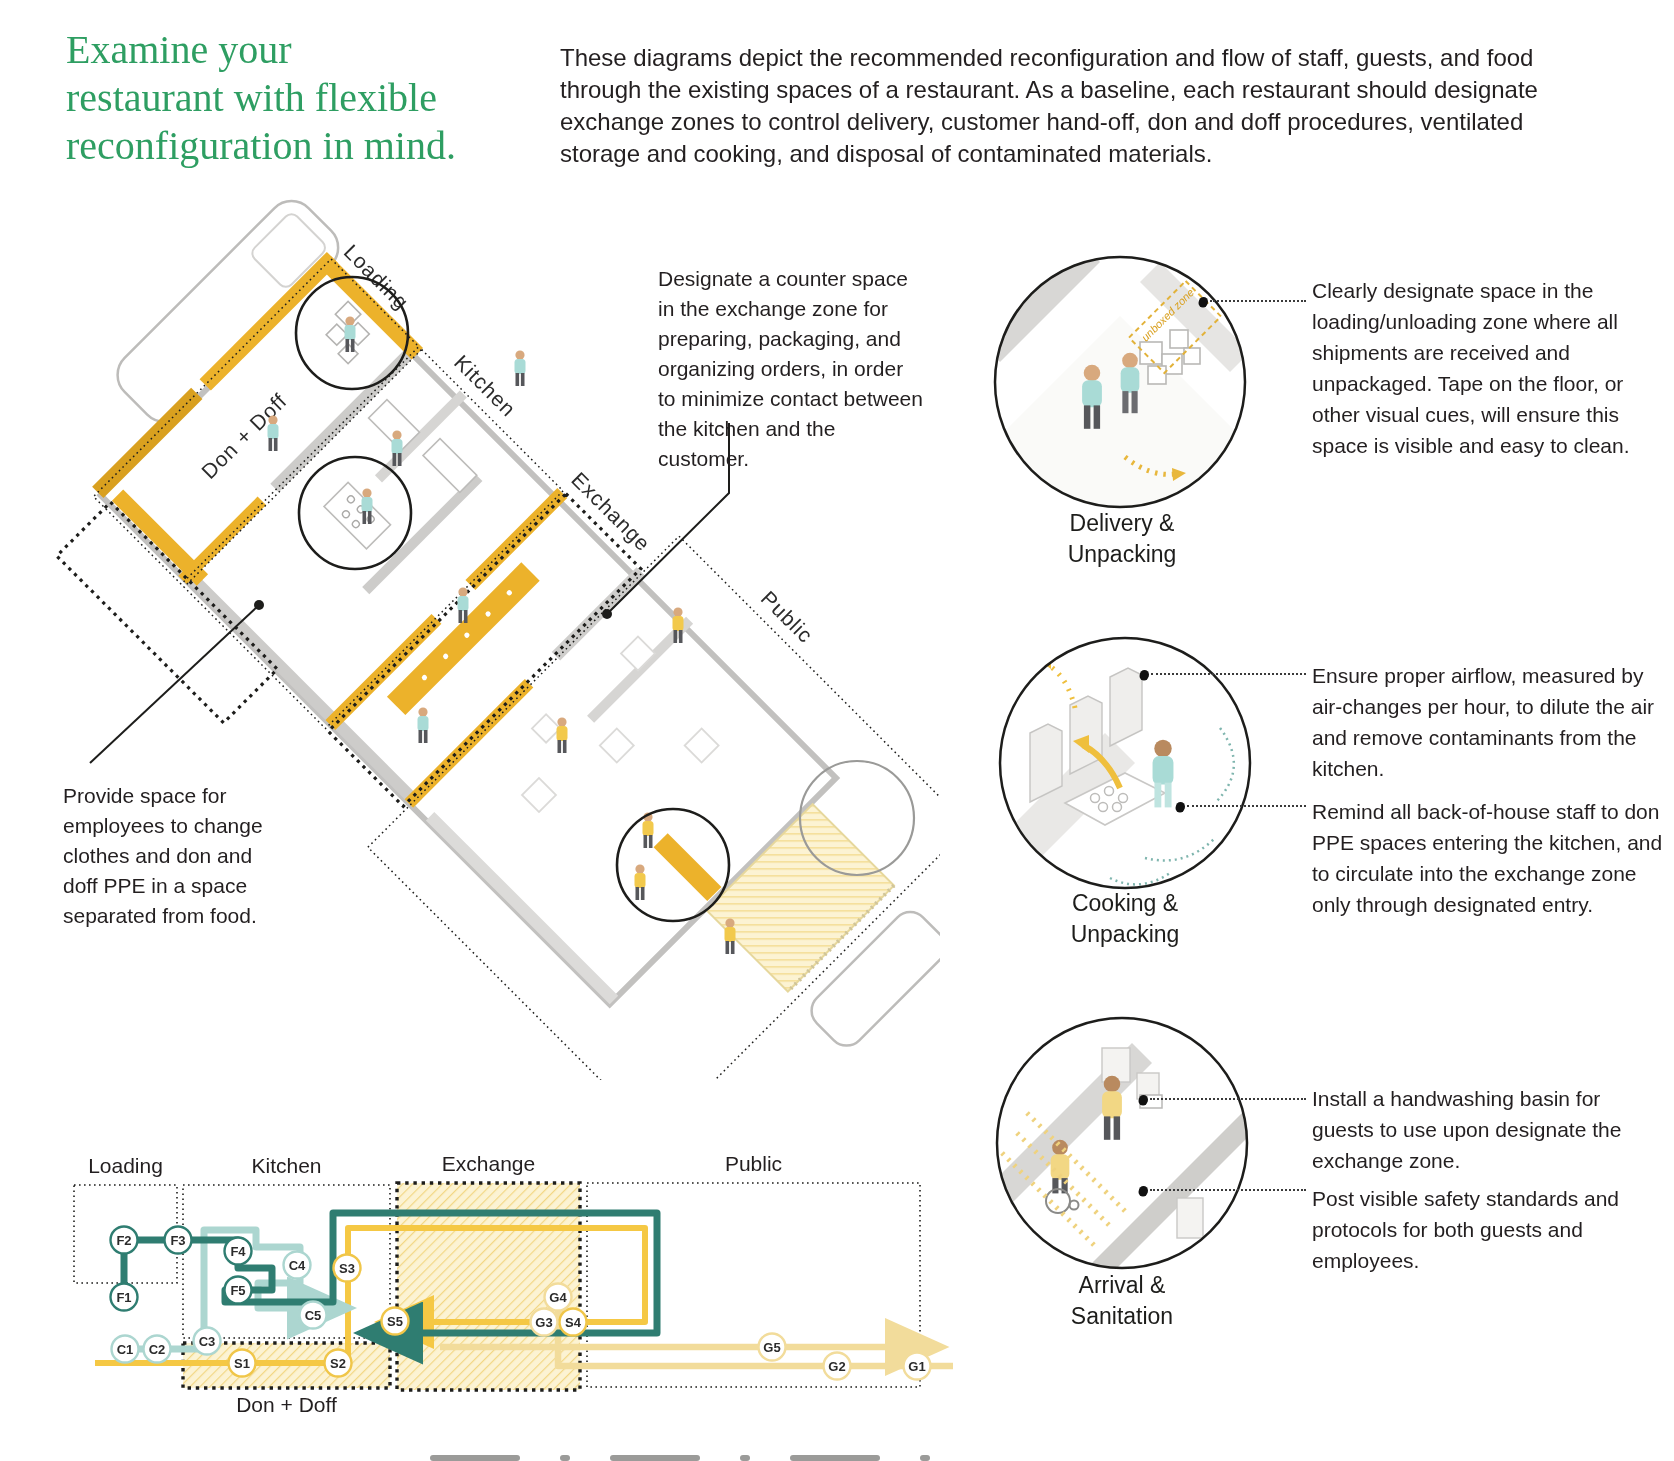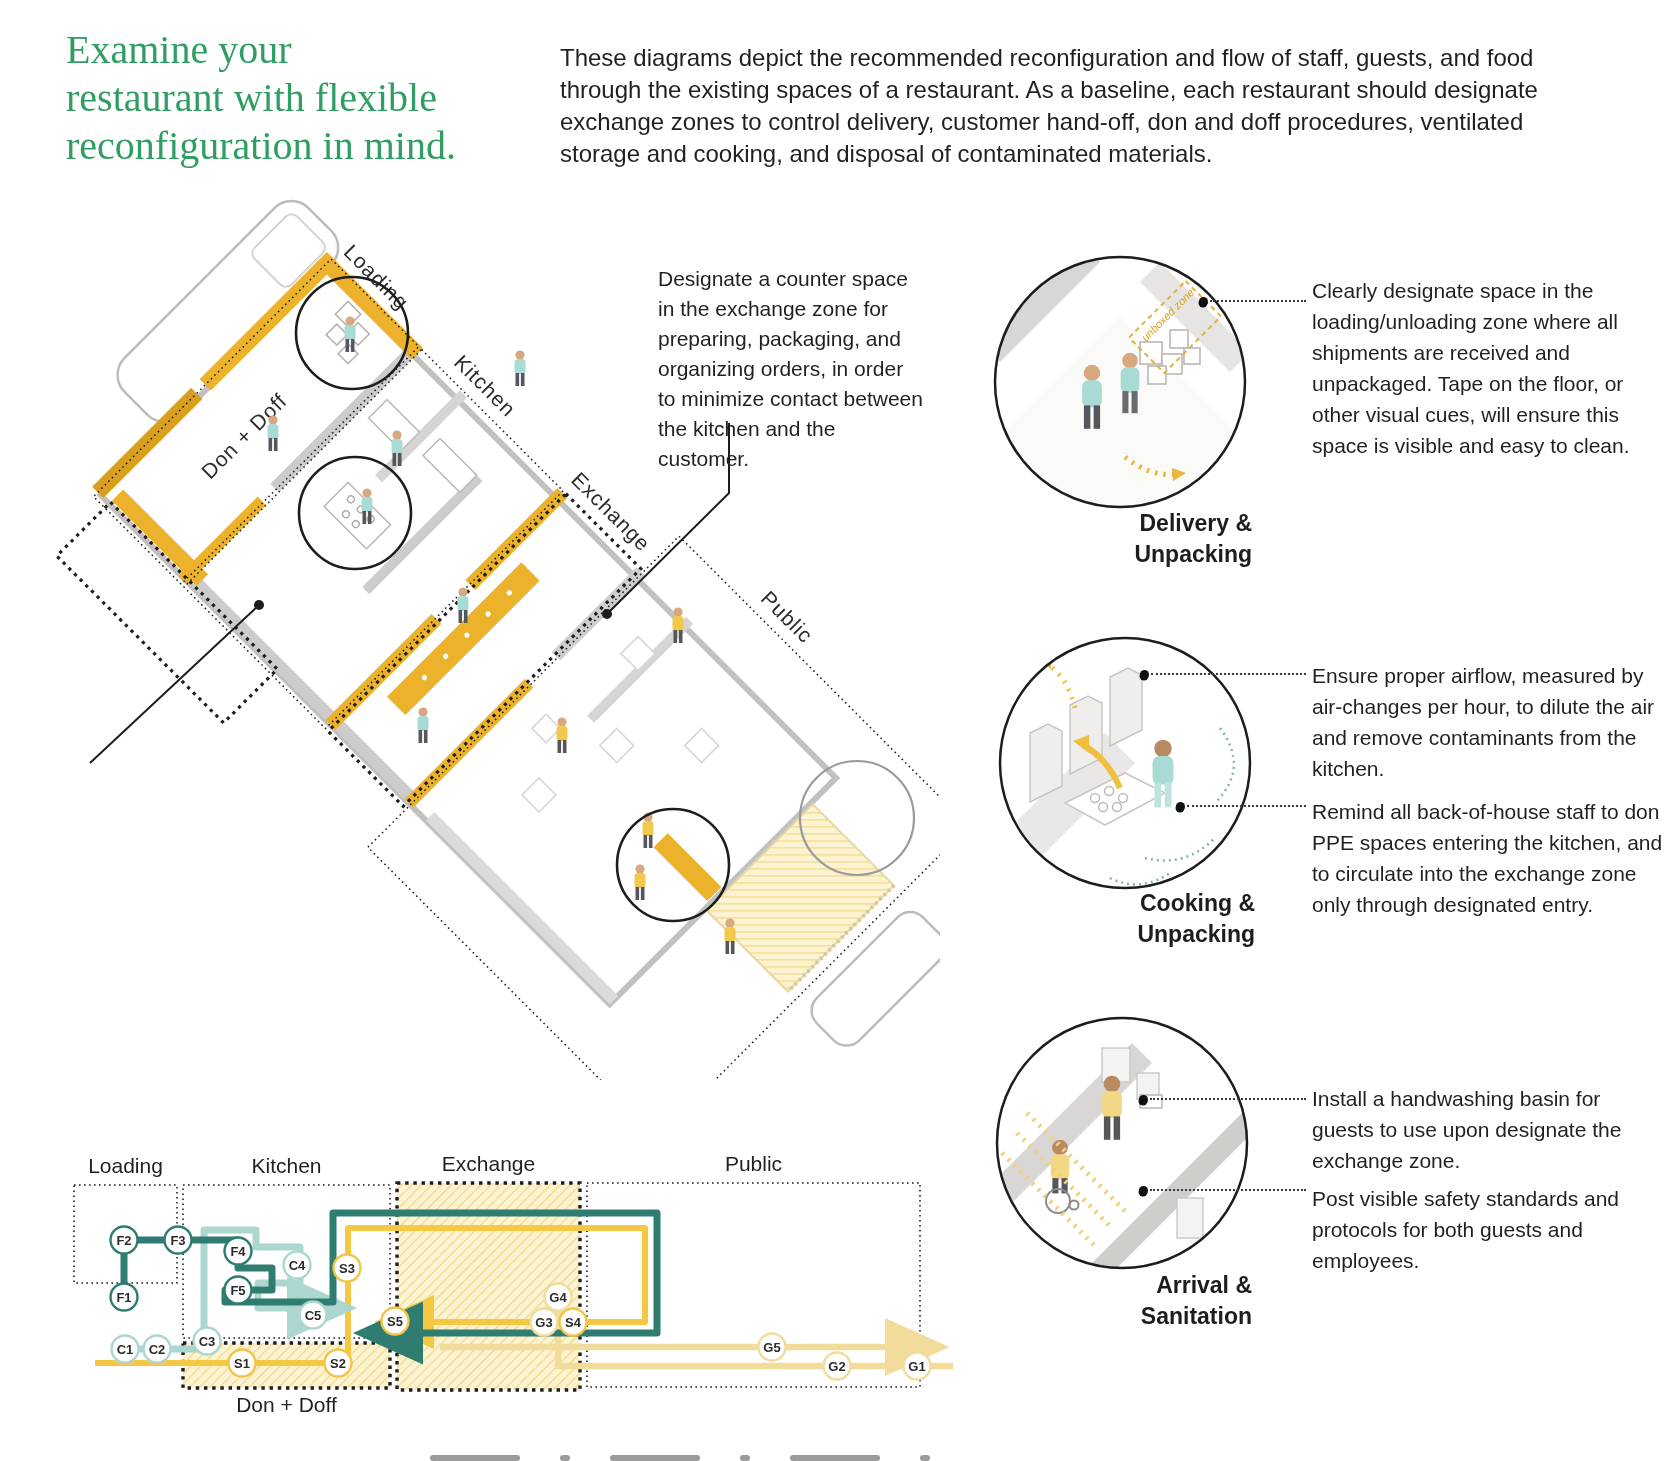--- a/index.html
+++ b/index.html
@@ -5,22 +5,22 @@
   html,body{margin:0;padding:0;background:#fff;}
   #page{position:relative;width:1662px;height:1461px;background:#fff;overflow:hidden;
         font-family:"Liberation Sans",sans-serif;color:#231f20;}
   .abs{position:absolute;}
   #title{left:66px;top:26px;width:500px;font-family:"Liberation Serif",serif;
          font-size:40px;line-height:48px;color:#2E9E62;}
   #intro{left:560px;top:42px;width:1010px;font-size:24px;line-height:32px;color:#231f20;}
   .note{font-size:21px;line-height:30px;color:#231f20;}
   #counter-note{left:658px;top:216px;width:268px;margin-top:48px;}
   #ppe-note{left:63px;top:781px;width:218px;}
-  .vignette-title{width:260px;text-align:right;font-size:23px;line-height:31px;
-                  font-weight:bold;color:#1d1d1b;}
+  .vignette-title{width:260px;text-align:center;font-size:23px;line-height:31px;
+                  font-weight:normal;color:#1d1d1b;}
   .annotation{left:1312px;width:356px;font-size:21px;line-height:31px;color:#231f20;}
   .leader{height:0;border-top:2.5px dotted #3a3a3a;}
   .dot{width:9px;height:9px;border-radius:50%;background:#111;}
   .legend-mark{position:absolute;top:1455px;height:6px;border-radius:3px;background:#9b9b99;}
   svg text{font-family:"Liberation Sans",sans-serif;}
   .zone-label{font-size:21px;fill:#231f20;}
   .axon-label{font-size:21px;fill:#2b2b2b;letter-spacing:1px;}
 </style>
 </head>
 <body>
@@ -212,20 +212,21 @@
 
     <g stroke="#1d1d1b" stroke-width="2" fill="none">
       <polyline points="689,243 689,313 567,434"></polyline>
       <polyline points="219,425 50,583"></polyline>
     </g>
     <circle cx="567" cy="434" r="5" fill="#1d1d1b"></circle>
     <circle cx="219" cy="425" r="5" fill="#1d1d1b"></circle>
   </svg>
 
   <div id="counter-note" class="abs note">Designate a counter space in the exchange zone for preparing, packaging, and organizing orders, in order to minimize contact between the kitchen and the customer.</div>
+  <div id="ppe-note" class="abs note">Provide space for employees to change clothes and don and doff PPE in a space separated from food.</div>
 
   <svg class="abs" style="left:975px;top:237px;" width="290" height="290" viewBox="-145 -145 290 290">
     <defs>
         <clipPath id="clipV1">
           <circle cx="0" cy="0" r="126"></circle>
         </clipPath>
       </defs>
     <g clip-path="url(#clipV1)">
       <circle cx="0" cy="0" r="126" fill="#FFFFFF"></circle>
       <polygon points="-140,-40 -40,-140 -20,-120 -120,-20" fill="#D8D7D5"></polygon>

